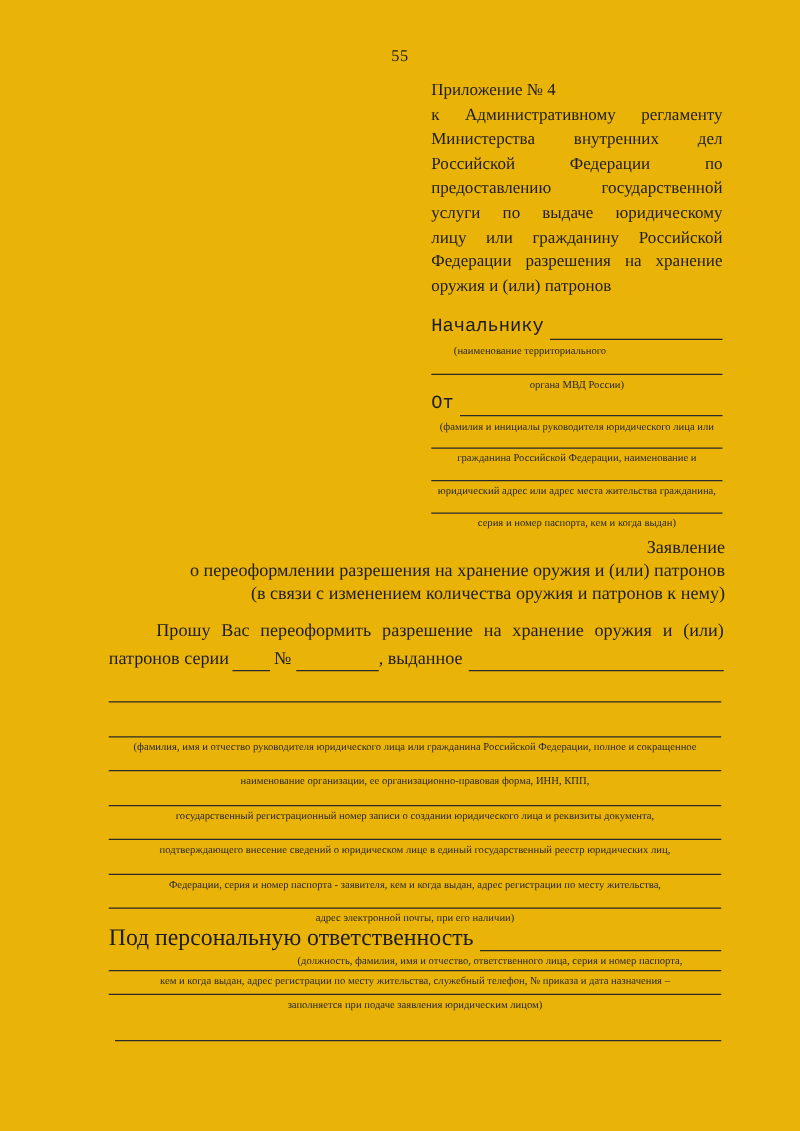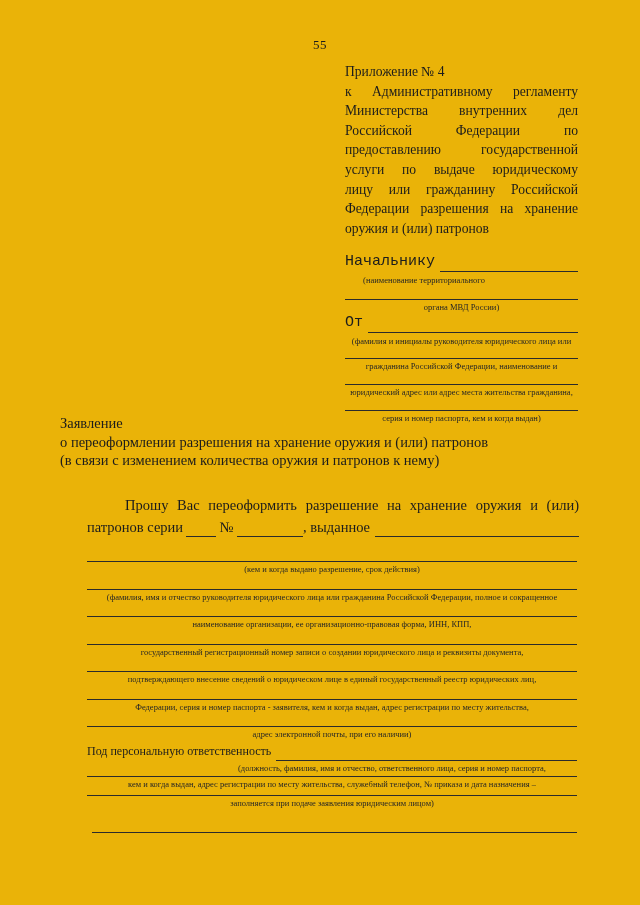--- a/index.html
+++ b/index.html
@@ -37,39 +37,39 @@
     font-size:8.5px; line-height:11px; text-align:center; color:#262626;
     white-space:nowrap; overflow:visible;
   }
   .cap-shift { margin-right:75px; }
   .mt2 { margin-top:2px; } .mt3 { margin-top:3px; }
   .rule { border-bottom:1px solid #2b2b2b; }
   .h14 { height:14px; } .h12 { height:12px; } .h13 { height:13px; }
 
   
   .doc-title {
-    position:absolute; top:414px; left:60px; width:520px;
-    text-align:left; font-size:14.5px; line-height:18.5px;
+    position:absolute; top:429px; left:60px; width:520px;
+    text-align:right; font-size:14.5px; line-height:18.5px;
   }
 
   
   .request { position:absolute; top:495px; left:87px; width:492px; font-size:14.5px; }
   .req-line1 { text-indent:38px; line-height:20px; text-align:justify; text-align-last:justify; }
   .req-line2 { display:flex; align-items:flex-end; line-height:20px; margin-top:2px; }
   .req-line2 span { white-space:pre; }
   .iblank { border-bottom:1px solid #2b2b2b; height:15px; display:inline-block; }
   .w30 { width:30px; margin:0 3px; } .w66 { width:66px; margin-left:4px; }
   .grow { flex:1; margin-left:5px; }
 
   
   .body-fills { position:absolute; top:547px; left:87px; width:490px; }
   .fsec { height:27.5px; }
   .fsec .rule { height:15px; }
   .fsec .cap { margin-top:2px; }
-  .text-row { display:flex; align-items:flex-end; font-size:12px; line-height:20px; height:21px; }
+  .text-row { display:flex; align-items:flex-end; font-size:19px; line-height:20px; height:21px; }
   .text-row .lbl { white-space:nowrap; }
   .resp-cap { padding-left:120px; margin-top:2px; }
   .r-thin { height:3px; } .r-mid { height:6px; }
   .final-row { margin-top:3px; }
 </style>
 </head>
 <body>
 
 <div class="page">
 
@@ -122,21 +122,20 @@
       <span>№</span>
       <span class="iblank w66"></span>
       <span>, выданное</span>
       <span class="iblank grow"></span>
     </div>
   </div>
 
   <div class="body-fills">
     <div class="fsec">
       <div class="rule"></div>
-      <div class="cap">(кем и когда выдано разрешение, срок действия)</div>
     </div>
     <div class="fsec">
       <div class="rule"></div>
       <div class="cap">(фамилия, имя и отчество руководителя юридического лица или гражданина Российской Федерации, полное и сокращенное</div>
     </div>
     <div class="fsec">
       <div class="rule"></div>
       <div class="cap">наименование организации, ее организационно-правовая форма, ИНН, КПП,</div>
     </div>
     <div class="fsec">

